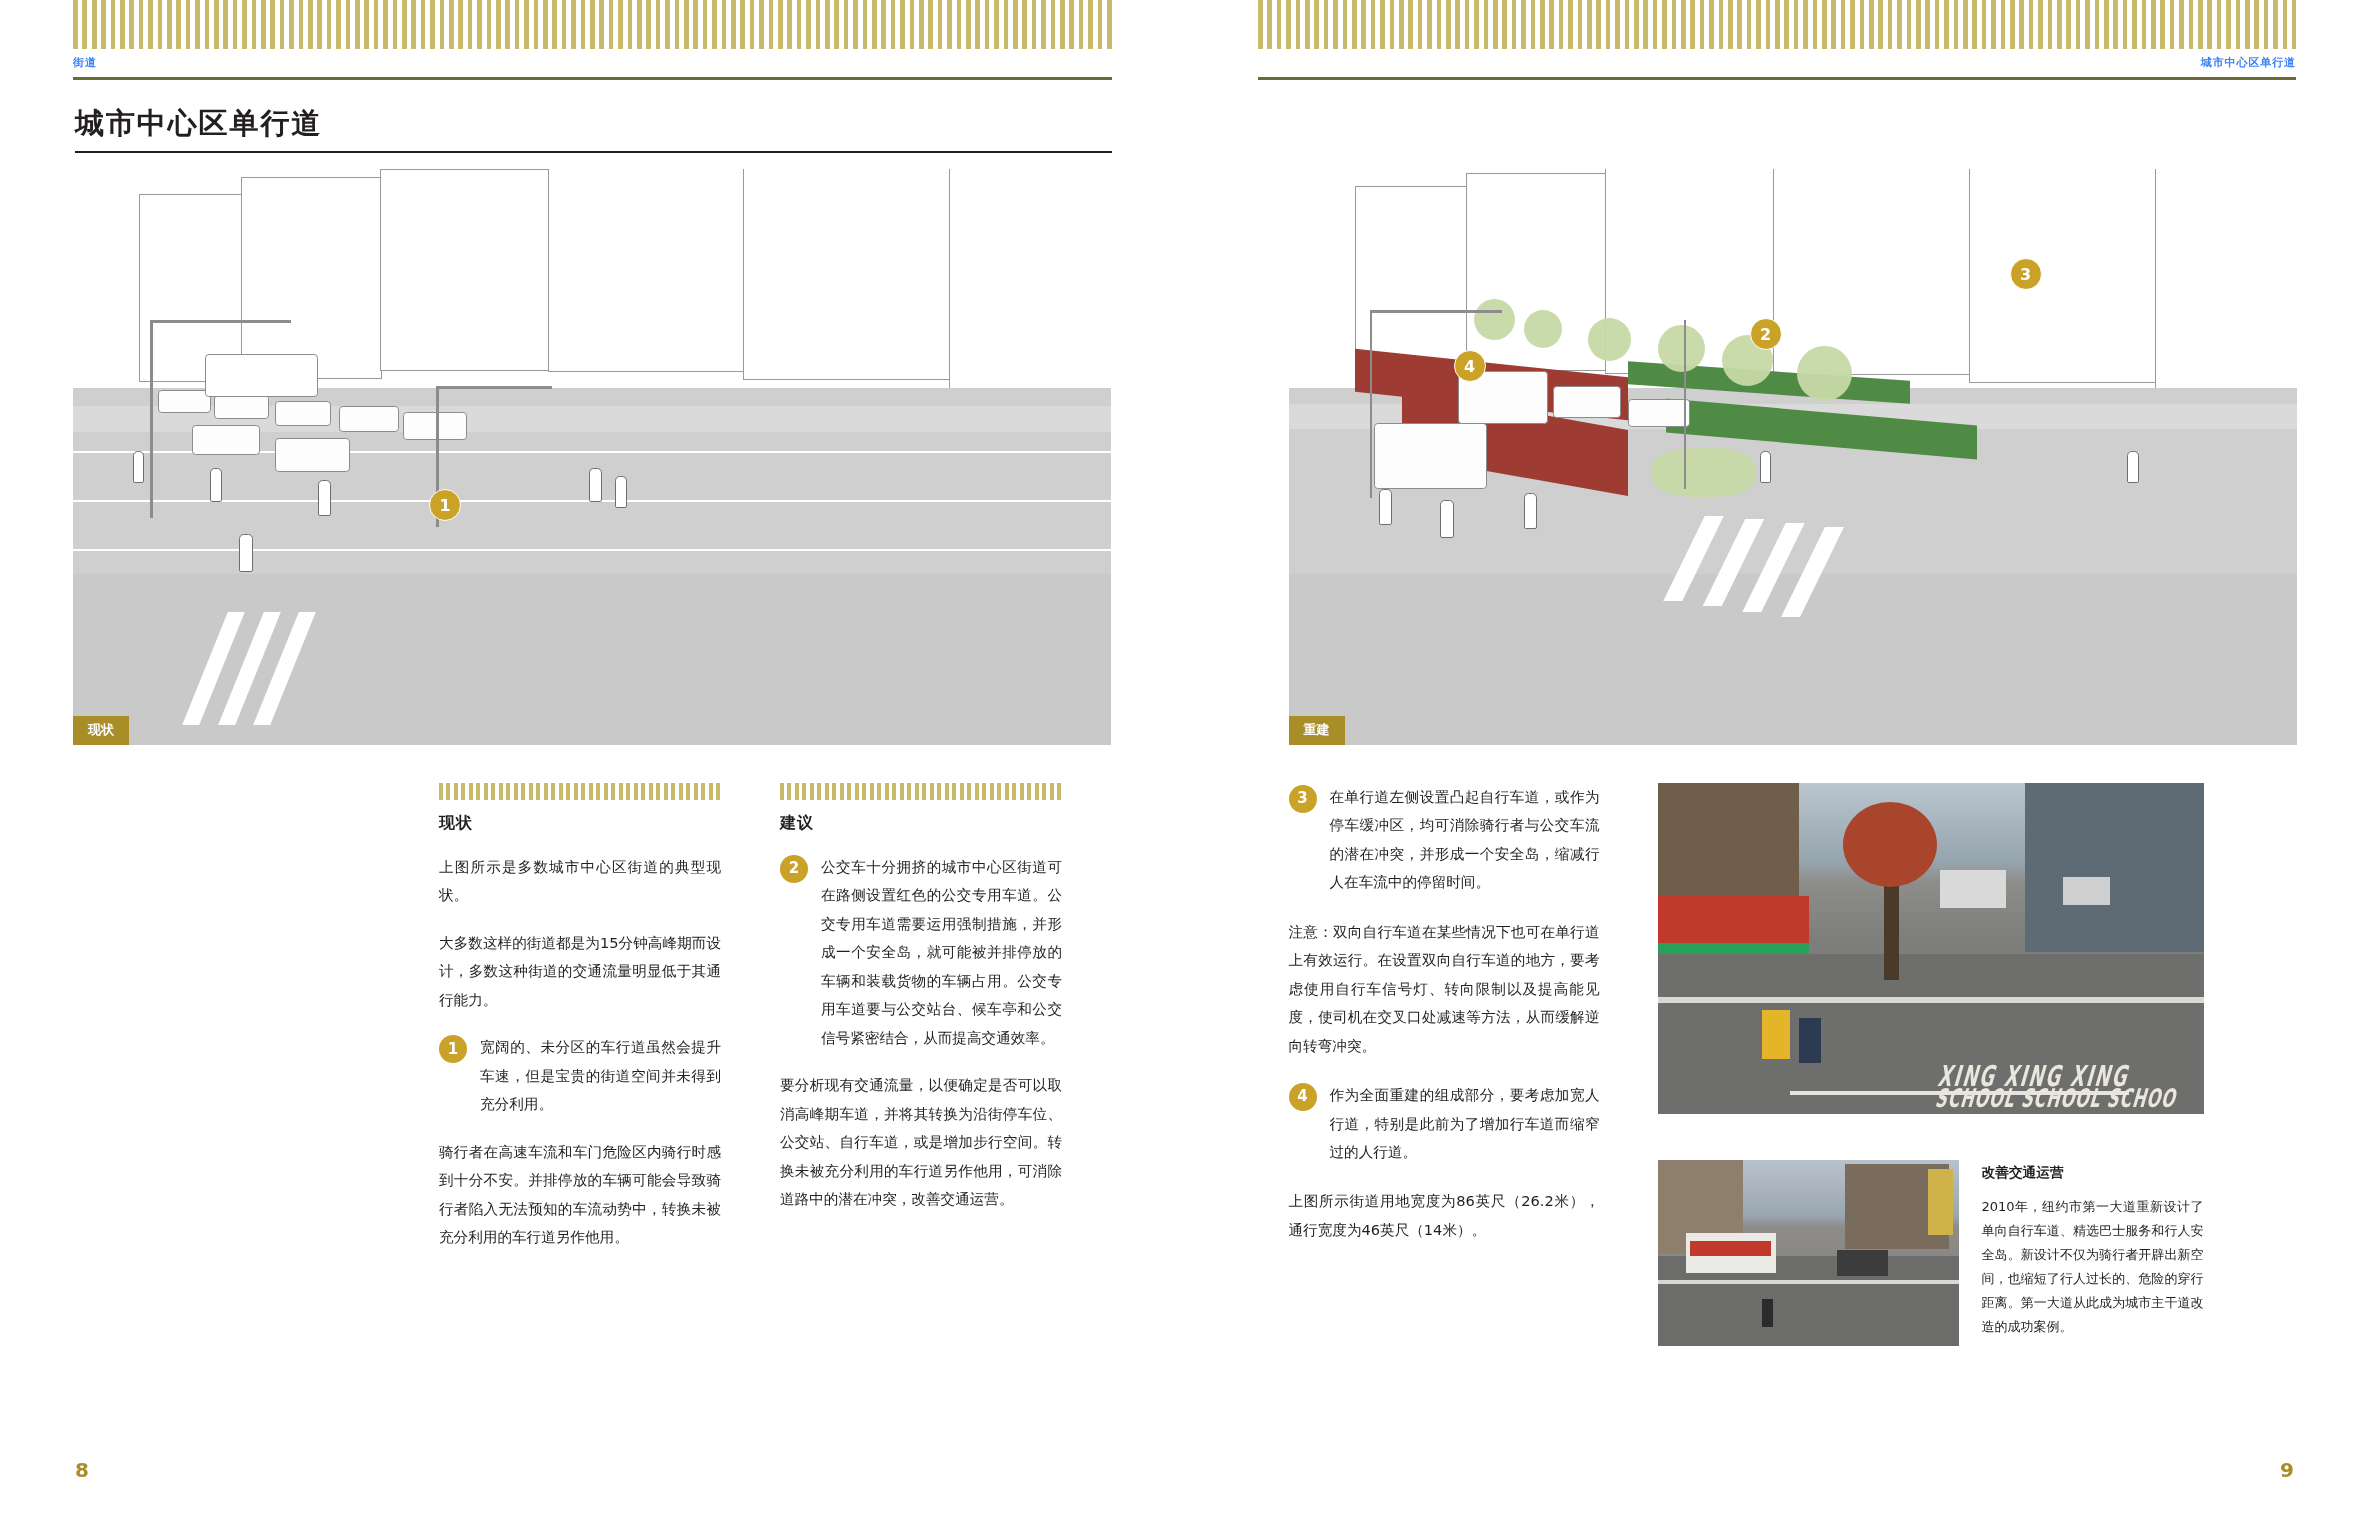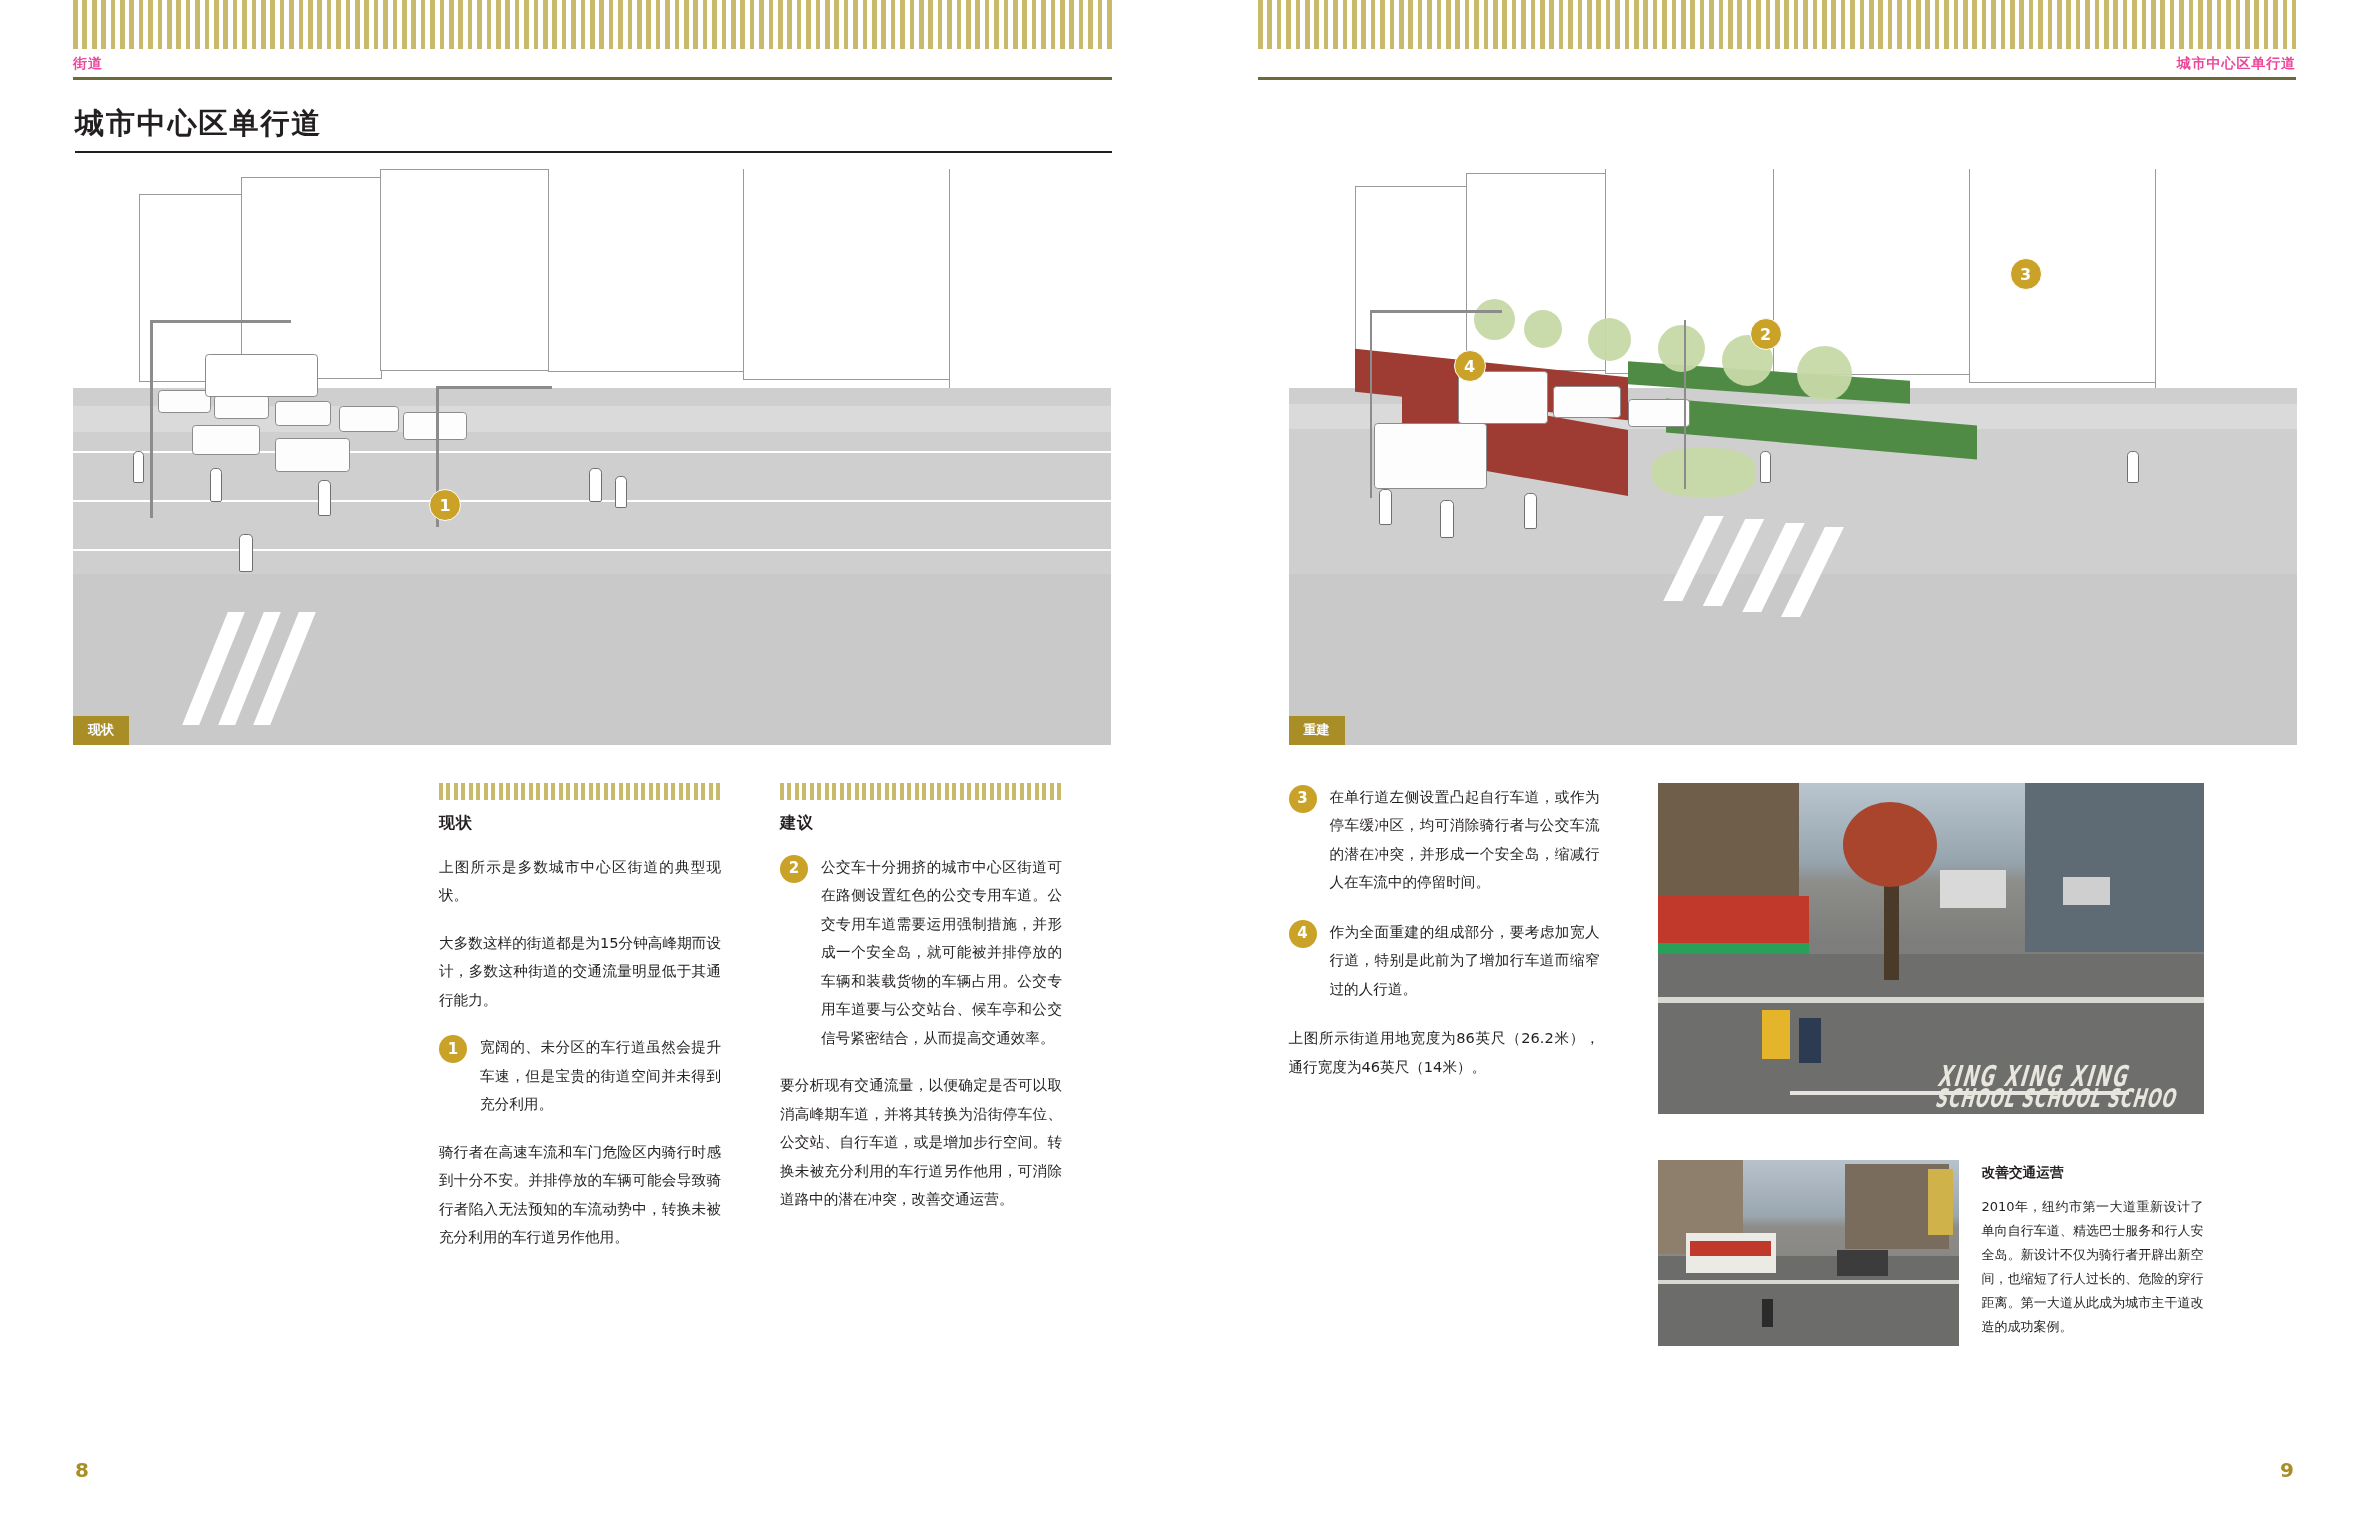--- a/index.html
+++ b/index.html
@@ -23,21 +23,21 @@
       repeating-linear-gradient(90deg,
         #c9b96a 0px, #c9b96a 4.7px,
         #ffffff 4.7px, #ffffff 9.4px);
   }
   .hatch-left { left: 73px; right: 73px; }
   .hatch-right { left: 73px; right: 73px; }
 
   .runner {
     position: absolute; top: 55px; left: 73px; right: 73px;
     height: 21px;
-    font-size: 14px; font-weight: bold; color: #ec4899;
+    font-size: 11px; font-weight: bold; color: #3b82f6;
     letter-spacing: 0.9px;
   }
   .runner.right { text-align: right; }
   .rule-thick {
     position: absolute; left: 73px; right: 73px; top: 77px;
     height: 2.8px; background: #6b6b3a;
   }
 
   
   .page-title {
@@ -312,20 +312,21 @@
       <div class="marker" style="left:165px;top:181px;">4</div>
 
       <div class="caption-tag">重建</div>
     </div>
 
     <div class="rcol" style="left:104px;">
       <p class="num-para">
         <span class="num-circle">3</span>
         <span>在单行道左侧设置凸起自行车道，或作为停车缓冲区，均可消除骑行者与公交车流的潜在冲突，并形成一个安全岛，缩减行人在车流中的停留时间。</span>
       </p>
+      <p>注意：双向自行车道在某些情况下也可在单行道上有效运行。在设置双向自行车道的地方，要考虑使用自行车信号灯、转向限制以及提高能见度，使司机在交叉口处减速等方法，从而缓解逆向转弯冲突。</p>
       <p class="num-para">
         <span class="num-circle">4</span>
         <span>作为全面重建的组成部分，要考虑加宽人行道，特别是此前为了增加行车道而缩窄过的人行道。</span>
       </p>
       <p>上图所示街道用地宽度为86英尺（26.2米），通行宽度为46英尺（14米）。</p>
     </div>
 
     <div class="photo photo-main" style="left:473px;top:783px;width:546px;height:331px;">
       <div style="position:absolute;inset:0;background:linear-gradient(#b9c6cf 0%, #96a4ae 24%, #8d8d8a 30%, #7d7d7b 48%, #8a8a88 100%);"></div>
       <div style="position:absolute;left:0;top:0;width:141px;height:198px;background:#6f5f4a;"></div>

